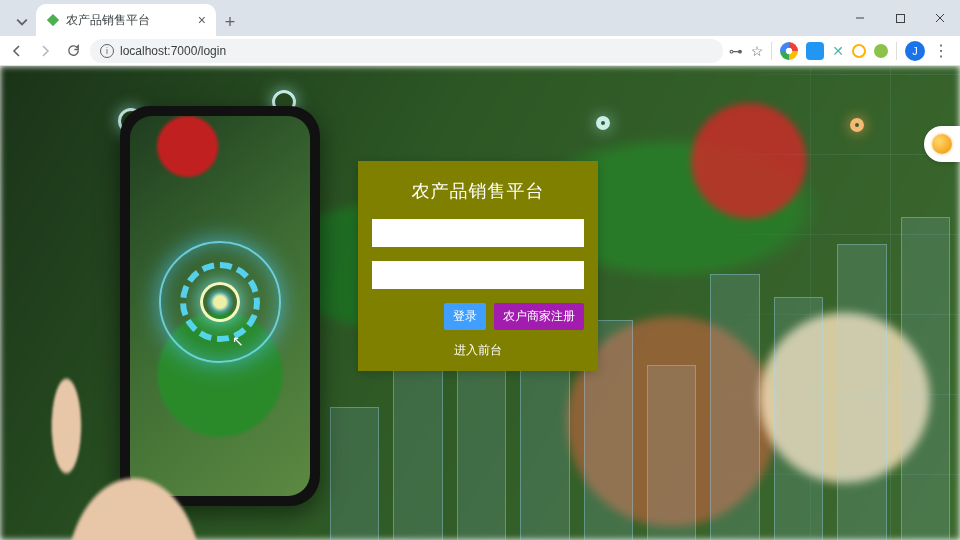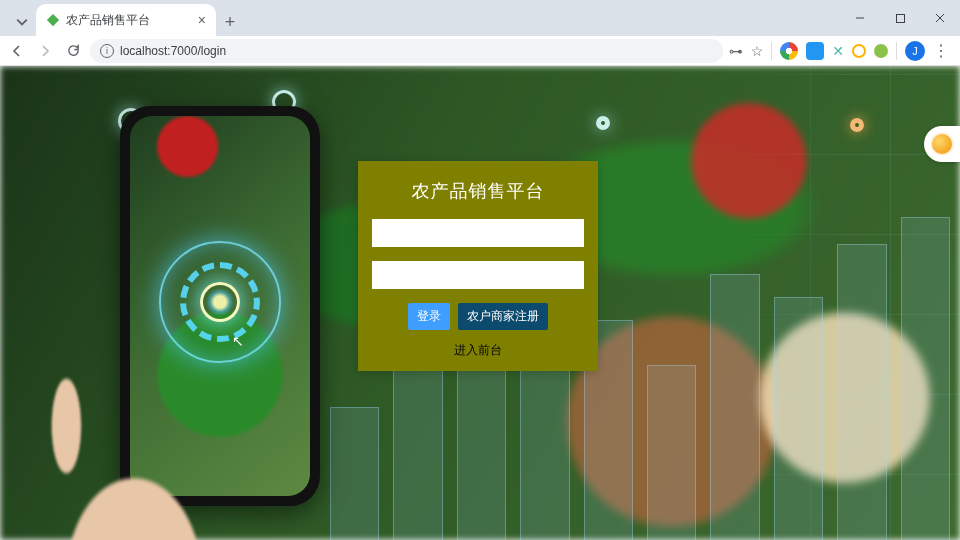--- a/index.html
+++ b/index.html
@@ -58,25 +58,25 @@
     .ring2 { left: 50px; top: 146px; width: 80px; height: 80px; border: 6px dashed rgba(90,220,255,.9); }
     .ring3 { left: 70px; top: 166px; width: 40px; height: 40px; border: 3px solid rgba(255,255,200,.95); background: radial-gradient(circle, rgba(255,255,180,.9) 0 6px, rgba(80,200,255,.5) 10px, transparent 14px); box-shadow: 0 0 20px rgba(120,240,255,.9); }
     .hand { position: absolute; left: 30px; bottom: -40px; width: 260px; height: 220px; background:
       radial-gradient(ellipse 120px 180px at 40% 100%, #e8c6a8 0 55%, transparent 58%),
       radial-gradient(ellipse 28px 90px at 14% 30%, #e8c6a8 0 50%, transparent 55%);
       filter: blur(1px); }
 
     .login-panel { position: absolute; left: 358px; top: 95px; width: 240px; background: #808000; padding: 18px 14px 12px; text-align: center; box-shadow: 0 2px 10px rgba(0,0,0,.2); }
     .login-title { color: #fff; font-size: 18px; margin-bottom: 16px; letter-spacing: 1px; }
     .login-input { width: 100%; height: 28px; border: none; margin-bottom: 14px; padding: 0 8px; font-size: 12px; }
-    .btn-row { display: flex; gap: 8px; justify-content: center; margin-bottom: 10px; }
+    .btn-row { display: flex; gap: 8px; justify-content: flex-end; margin-bottom: 10px; }
     .btn { border: none; color: #fff; font-size: 12px; padding: 5px 9px; border-radius: 2px; cursor: pointer; }
     .btn-primary { background: #409eff; }
-    .btn-info { background: #0c4a6e; }
-    .login-link { color: #000000; font-size: 12px; text-decoration: none; margin-top: 34px; }
+    .btn-info { background: #a21caf; }
+    .login-link { color: #ffffff; font-size: 12px; text-decoration: none; margin-top: 34px; }
 
     .side-widget { position: absolute; right: 0; top: 60px; width: 36px; height: 36px; background: #fff; border-radius: 18px 0 0 18px; display: flex; align-items: center; justify-content: center; box-shadow: 0 1px 4px rgba(0,0,0,.2); }
     .side-widget-inner { width: 20px; height: 20px; border-radius: 50%; background: radial-gradient(circle at 35% 35%, #ffd86b, #f5a623 70%); box-shadow: 0 0 3px rgba(245,166,35,.7); }
 
     .cursor { position: absolute; left: 232px; top: 267px; color: #fff; font-size: 14px; pointer-events: none; }
   </style>
 </head>
 <body>
 
 <div class="browser-top">

